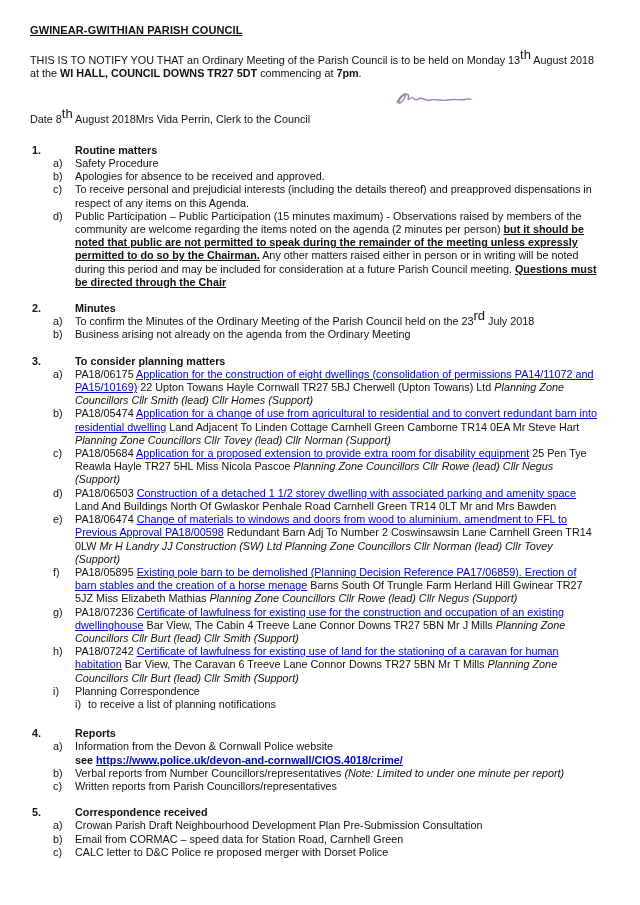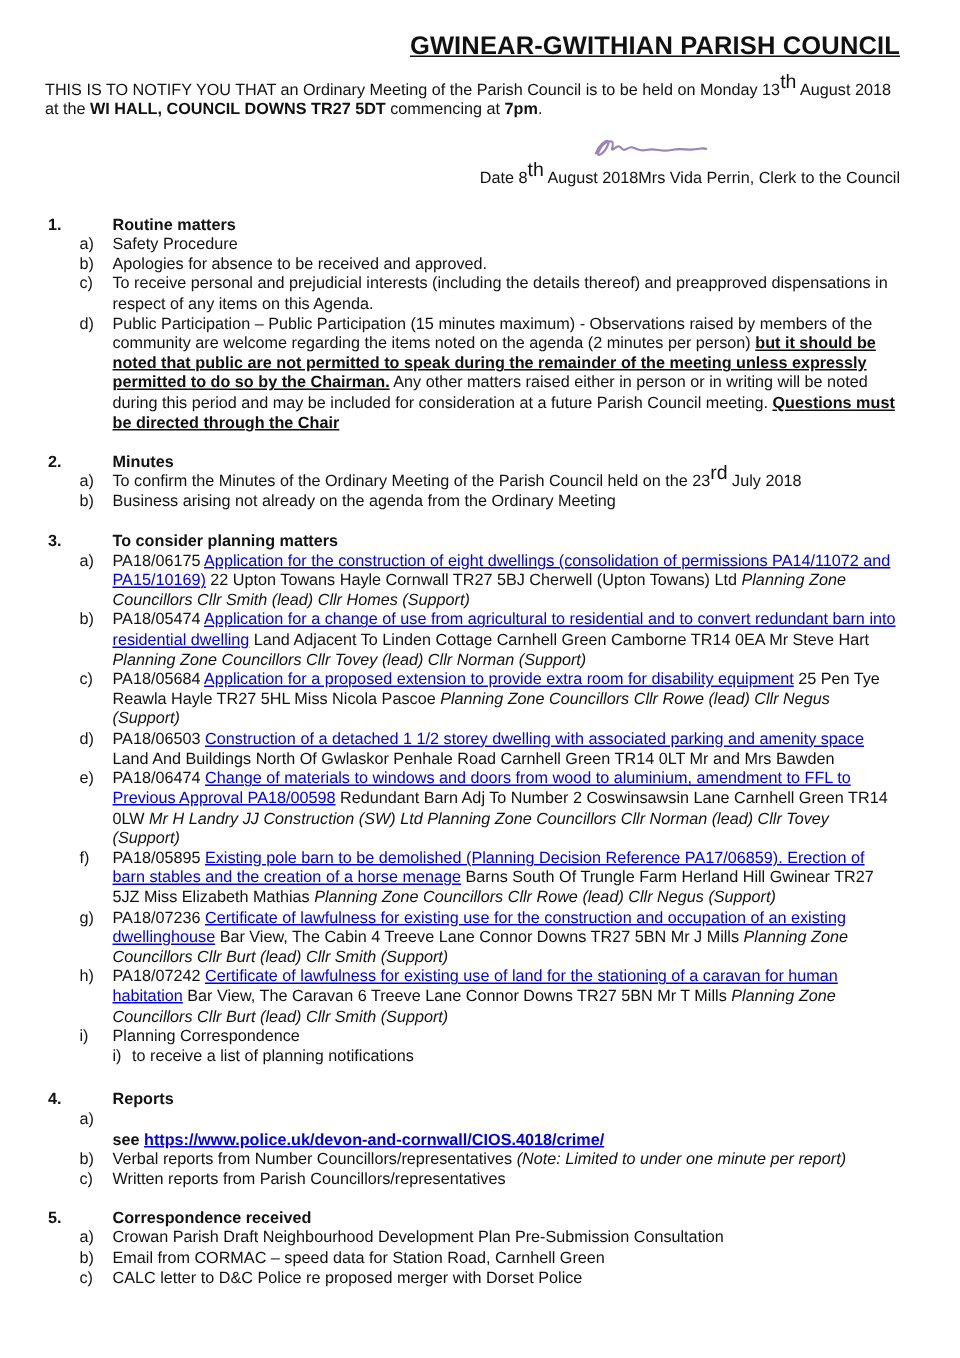--- a/index.html
+++ b/index.html
@@ -4,33 +4,33 @@
 <style>
   html,body{margin:0;padding:0;}
   body{
     width:640px;height:905px;background:#ffffff;overflow:hidden;
     font-family:"Liberation Sans","DejaVu Sans",sans-serif;
     font-size:10.8px;line-height:13.2px;color:#111;
     -webkit-font-smoothing:antialiased;
   }
   .doc{padding:24px 40px 0 30px;}
   .title{
-    text-align:right;font-weight:bold;text-decoration:underline;
-    font-size:17px;margin-bottom:17px;letter-spacing:.1px;
+    text-align:left;font-weight:bold;text-decoration:underline;
+    font-size:11px;margin-bottom:17px;letter-spacing:.1px;
   }
   .notice{margin-bottom:2px;}
   .b{font-weight:bold;}
   .i{font-style:italic;}
   .bu{font-weight:bold;text-decoration:underline;}
   .sup{font-size:13px;vertical-align:super;line-height:0;}
   a.link{color:var(--link,#0000e0);text-decoration:underline;cursor:pointer;}
   a.link.b{font-weight:bold;}
   .sig-row{height:30px;display:flex;align-items:flex-end;}
   .sig{margin-left:356px;width:88px;height:26px;color:var(--sig,#9b84b8);}
-  .byline{display:flex;justify-content:flex-end;margin-bottom:18px;}
+  .byline{display:flex;justify-content:flex-start;margin-bottom:18px;}
   .sec{margin-top:13px;}
   .sec.first{margin-top:0;}
   .sec.gap-lg{margin-top:16px;}
   .sec-head{display:grid;grid-template-columns:43px 1fr;margin-left:2px;font-weight:bold;}
   .item{display:grid;grid-template-columns:22px 1fr;margin-left:23px;}
   .subitem{display:grid;grid-template-columns:13px 1fr;margin-left:45px;}
   .txt{min-width:0;}
 </style>
 </head>
 <body>
@@ -139,21 +139,21 @@
     </div>
   </div>
 
   <div class="sec gap-lg">
     <div class="sec-head">
       <span>4.</span>
       <span>Reports</span>
     </div>
     <div class="item">
       <span>a)</span>
-      <span class="txt"><br><span class="b">see </span><a class="link b">https://www.police.uk/devon-and-cornwall/CIOS.4018/crime/</a></span>
+      <span class="txt"><span>Information from the Devon &amp; Cornwall Police website</span><br><span class="b">see </span><a class="link b">https://www.police.uk/devon-and-cornwall/CIOS.4018/crime/</a></span>
     </div>
     <div class="item">
       <span>b)</span>
       <span class="txt"><span>Verbal reports from Number Councillors/representatives </span><span class="i">(Note: Limited to under one minute per report)</span></span>
     </div>
     <div class="item">
       <span>c)</span>
       <span class="txt">Written reports from Parish Councillors/representatives</span>
     </div>
   </div>

